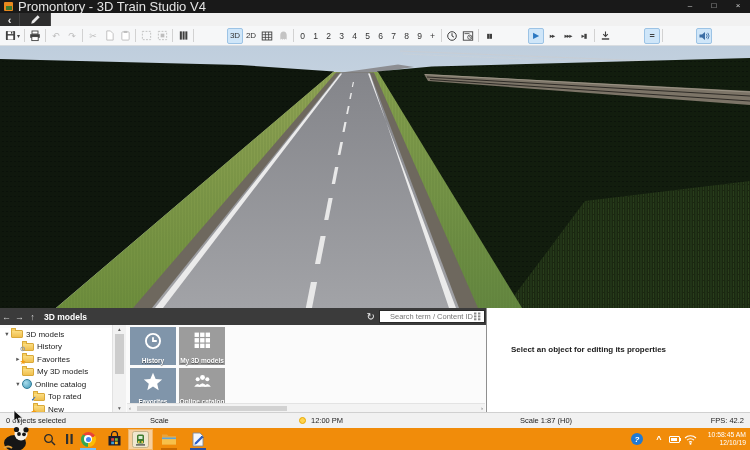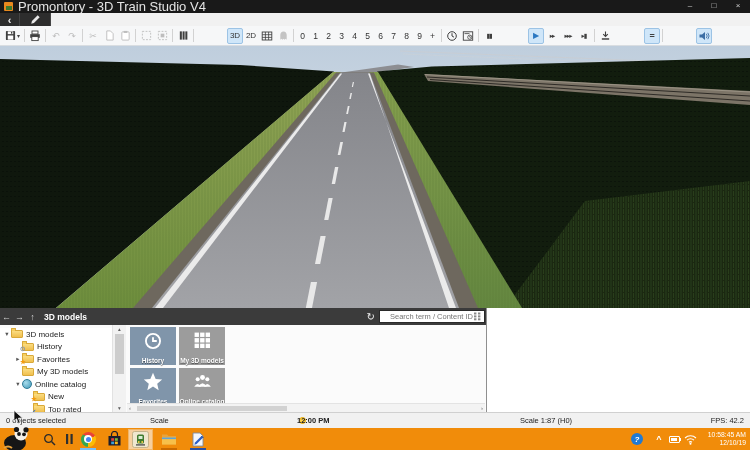--- a/index.html
+++ b/index.html
@@ -86,21 +86,21 @@
   #hs-thumb{position:absolute;left:10px;top:1.5px;width:150px;height:5.5px;background:#d2d2d2;}
 
   
   #properties-body{position:absolute;left:487px;top:325px;width:263px;height:87px;background:#fff;}
   .empty-msg{margin-top:20px;padding-right:60px;text-align:center;font-size:8px;font-weight:bold;color:#1a1a1a;}
 
   
   #statusbar{position:absolute;left:0;top:412px;width:750px;height:16px;background:#f1f1f1;
              border-top:1px solid #d0d0d0;font-size:7.5px;color:#222;}
   #statusbar span{position:absolute;top:3px;white-space:nowrap;}
-  #sb-sel{left:6px;} #sb-ground{left:150px;} #sb-time{left:297px;font-weight:bold;} #sb-scale{left:520px;} #sb-fps{right:6px;}
+  #sb-sel{left:6px;} #sb-ground{left:150px;} #sb-time{left:311px;} #sb-scale{left:520px;} #sb-fps{right:6px;}
   #sb-sun{position:absolute;left:299px;top:4px;width:7px;height:7px;border-radius:50%;
           background:#ffd34d;border:1px solid #e8a800;}
 
   
   #taskbar{position:absolute;left:0;top:428px;width:750px;height:22px;background:#f18c0a;}
   .tb-ic{position:absolute;top:2px;width:18px;height:18px;display:flex;align-items:center;justify-content:center;}
   .uline{position:absolute;bottom:0;height:2px;width:16px;}
   #tb-active-box{position:absolute;left:128px;top:1px;width:25px;height:21px;background:#f7cf9e;border:1px solid #f0b66a;}
   #tray-clock{position:absolute;right:4px;top:3px;width:52px;text-align:right;color:#fff;font-size:6.8px;line-height:8px;}
   .chrome-ball{width:15px;height:15px;border-radius:50%;position:relative;
@@ -411,31 +411,31 @@
         </div>
         <div class="tree-row" style="padding-left: 14px;">
           <span class="expander">▾</span>
           <span class="tico globe"></span>
           <span class="tlabel">Online catalog</span>
         </div>
         <div class="tree-row" style="padding-left: 25px;">
           <span class="expander"></span>
           <span class="tico folder">
             <i class="tab"></i>
-            <b class="badge b-star">★</b>
+            <b class="badge b-check">✓</b>
           </span>
-          <span class="tlabel">New</span>
+          <span class="tlabel">Top rated</span>
         </div>
         <div class="tree-row" style="padding-left: 25px;">
           <span class="expander"></span>
           <span class="tico folder">
             <i class="tab"></i>
-            <b class="badge b-check">✓</b>
+            <b class="badge b-star">★</b>
           </span>
-          <span class="tlabel">Top rated</span>
+          <span class="tlabel">New</span>
         </div>
       </div>
     <div id="tree-vscroll">
       <span class="vs-ar" id="vs-up">▴</span>
       <div id="vs-thumb"></div>
       <span class="vs-ar" id="vs-dn">▾</span>
     </div>
     <div id="catalog-tiles">
         <div class="tile" style="background: rgb(128, 149, 170);">
           <div class="tile-ic"><svg viewBox="0 0 24 24" width="20" height="20">
@@ -476,20 +476,23 @@
           <div class="tile-lb">Online catalog</div>
         </div>
       </div>
     <div id="tiles-hscroll">
       <span class="hs-ar" id="hs-l">‹</span>
       <div id="hs-thumb"></div>
       <span class="hs-ar" id="hs-r">›</span>
     </div>
   </div>
 
+  <div id="properties-body">
+    <div class="empty-msg">Select an object for editing its properties</div>
+  </div>
 
   <div id="statusbar">
     <span id="sb-sel">0 objects selected</span>
     <span id="sb-ground">Scale</span>
     <i id="sb-sun"></i>
     <span id="sb-time">12:00 PM</span>
     <span id="sb-scale">Scale 1:87 (H0)</span>
     <span id="sb-fps">FPS: 42.2</span>
   </div>
 

